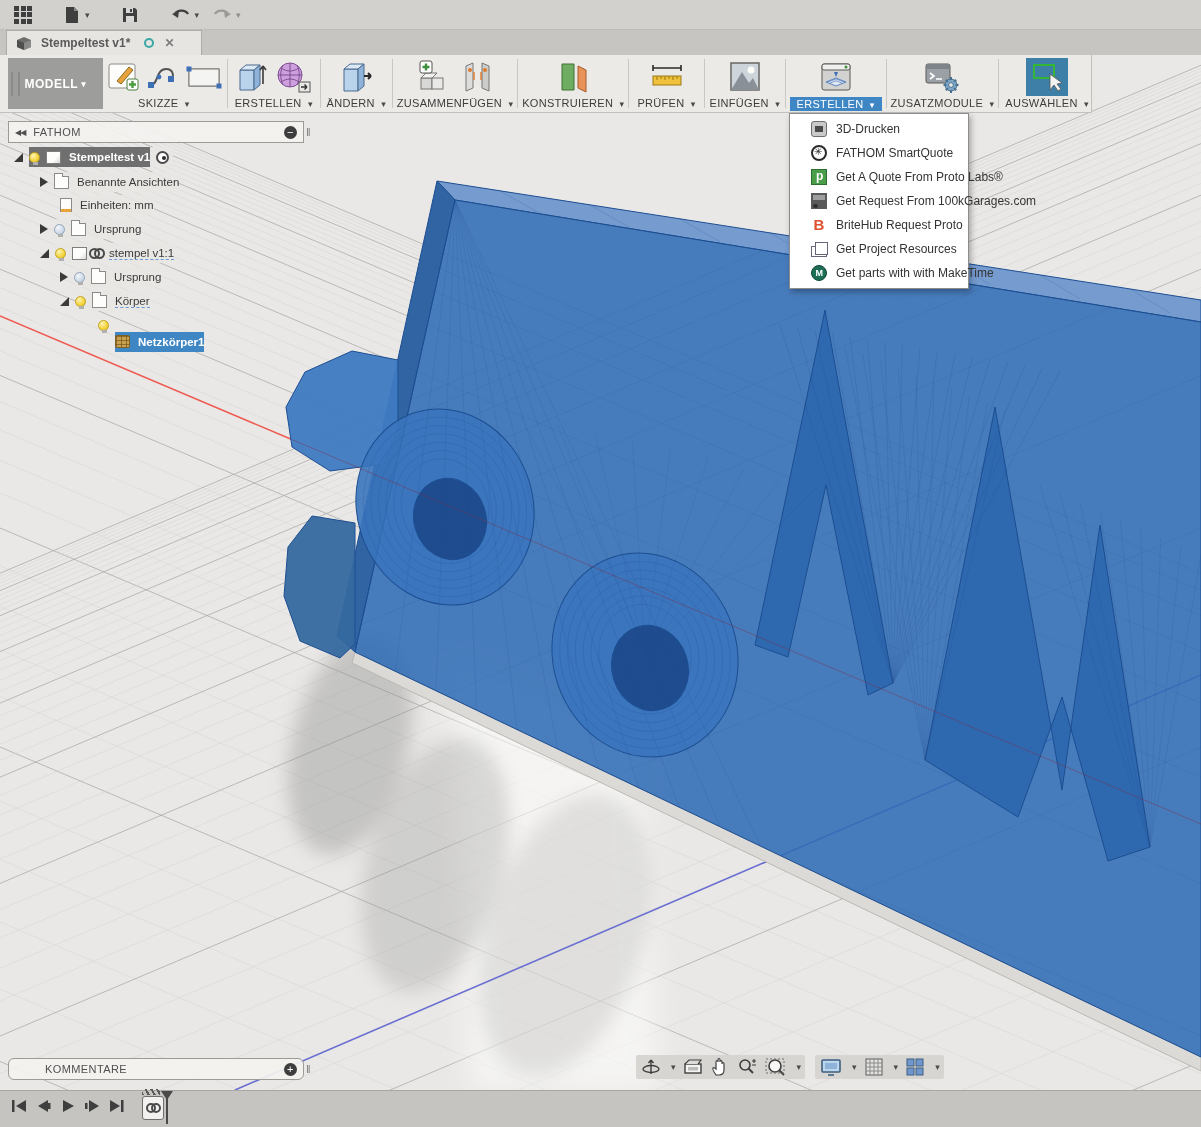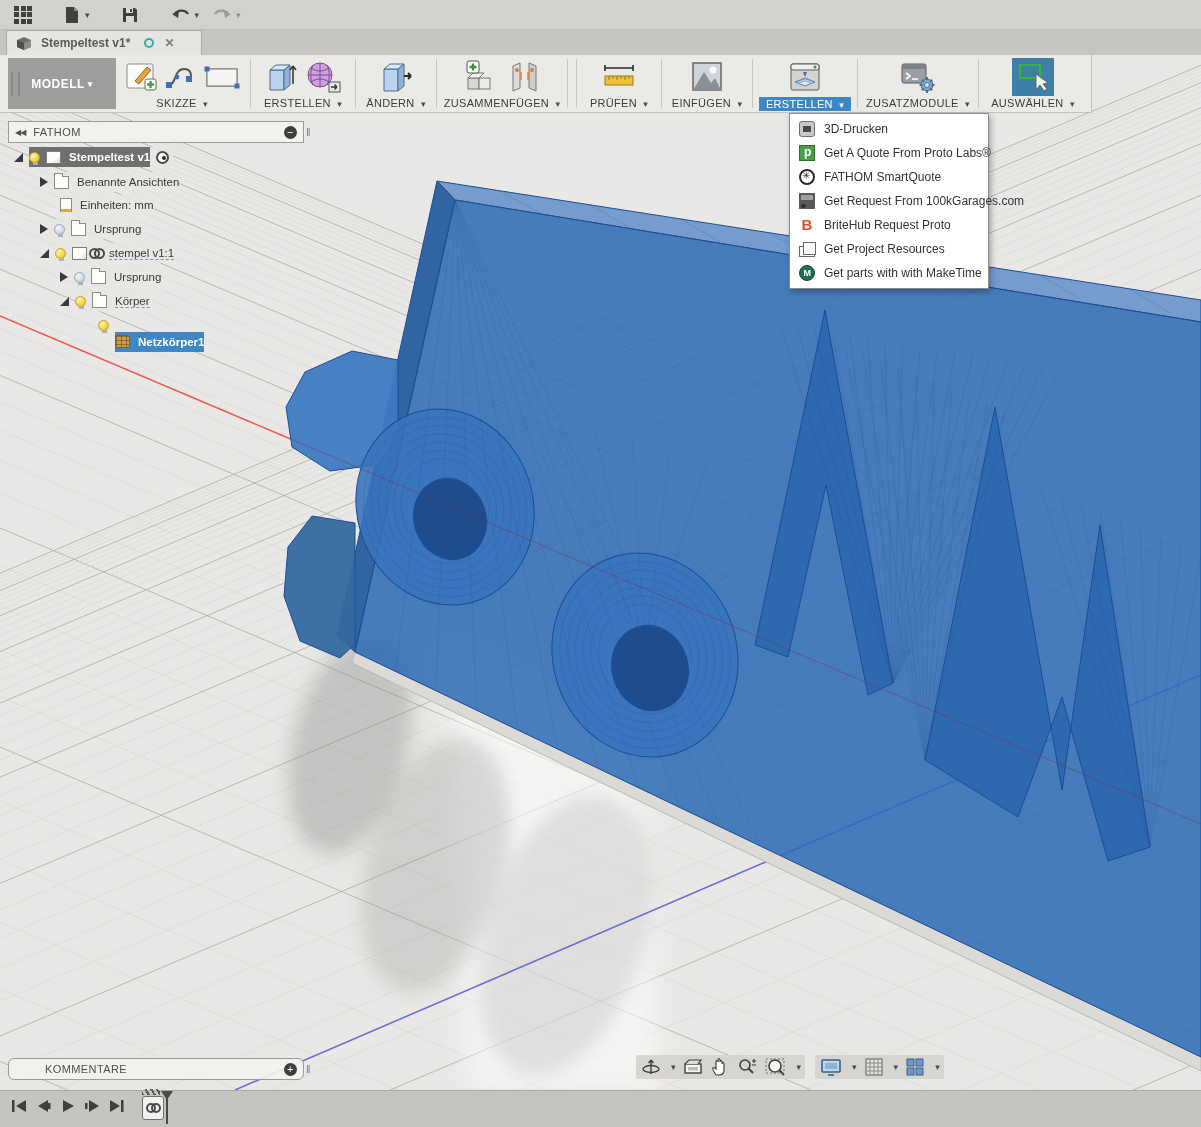--- a/index.html
+++ b/index.html
@@ -41,22 +41,22 @@
   .wsbtn::before { content:""; position:absolute; left:3px; top:14px; width:5px; height:24px;
     border-left:2px solid #8a8a88; border-right:2px solid #8a8a88; }
   .tgroup { display:flex; flex-direction:column; align-items:center; justify-content:flex-start; padding-top:3px; }
   .tgicons { display:flex; align-items:center; height:38px; gap:3px; }
   .tglabel { font-size:11px; color:#3c3c3c; letter-spacing:.3px; margin-top:1px; white-space:nowrap; }
   .tglabel.hl { background:#3f87c4; color:#fff; padding:1px 7px; }
   .vsep { width:1px; background:#c9c7c4; margin:4px 4px; }
   .ibtn { display:flex; align-items:center; justify-content:center; }
 
   
-  .menu { position:absolute; left:789px; top:58px; width:200px; background:#fff;
-    border:1px solid #8c8c8c; box-shadow:2px 3px 6px rgba(0,0,0,.3); padding:3px 0; z-index:50; }
+  .menu { position:absolute; left:789px; top:58px; width:180px; background:#fff;
+    border:1px solid #8c8c8c; box-shadow:2px 3px 6px rgba(0,0,0,.3); padding:3px 12px; z-index:50; }
   .mitem { height:24px; display:flex; align-items:center; padding-left:9px; }
   .mlabel { font-size:12px; color:#333; margin-left:9px; white-space:nowrap; }
   .micon { width:16px; height:16px; flex:0 0 16px; position:relative; }
 
   
   .i-print3d { background:#c9c9c9; border:1px solid #6e6e6e; border-radius:3px; }
   .i-print3d::before { content:""; position:absolute; left:3px; top:4px; width:8px; height:6px; background:#4a4a4a; }
   .i-proto { background:#4a9e4a; border:1px solid #2e6e2e; }
   .i-proto::before { content:"p"; position:absolute; left:4px; top:-1px; color:#fff; font-weight:bold; font-size:12px; }
   .i-fathom { border:2px solid #2b2b2b; border-radius:50%; }
@@ -456,20 +456,31 @@
                 <circle cx="12" cy="12" r="2" fill="#e07a2e"></circle>
                 <circle cx="27" cy="12" r="2" fill="#e07a2e"></circle>
                 <path d="M16 14v8M23 14v8" stroke="#e07a2e" stroke-width="1.4"></path>
               </svg>
           </span>
         </div>
         <div class="tglabel"><span>ZUSAMMENFÜGEN</span> <span class="dd">▾</span></div>
       </div>
       <div class="vsep"></div>
 
+      <div class="tgroup" style="width:108px">
+        <div class="tgicons">
+          <span class="ibtn">
+            <svg width="42" height="38" viewBox="0 0 42 38">
+                <polygon points="10,6 22,6 22,32 10,32" fill="#6fae62" stroke="#3f7034"></polygon>
+                <polygon points="26,8 34,12 34,34 26,30" fill="#e8935a" stroke="#a65a28"></polygon>
+              </svg>
+          </span>
+        </div>
+        <div class="tglabel"><span>KONSTRUIEREN</span> <span class="dd">▾</span></div>
+      </div>
       <div class="vsep"></div>
 
       <div class="tgroup" style="width:76px">
         <div class="tgicons">
           <span class="ibtn">
             <svg width="40" height="38" viewBox="0 0 40 38">
                 <path d="M6 10h28M6 7v6M34 7v6" stroke="#2a2a2a" stroke-width="1.6" fill="none"></path>
                 <rect x="6" y="18" width="28" height="9" fill="#f0c23c" stroke="#9a7a18"></rect>
                 <path d="M10 18v4M14 18v3M18 18v4M22 18v3M26 18v4M30 18v3" stroke="#9a7a18"></path>
               </svg>
@@ -541,26 +552,26 @@
         <div class="tglabel"><span>AUSWÄHLEN</span> <span class="dd">▾</span></div>
       </div>
     </div>
 
     <div class="menu">
       <div class="mitem">
           <span class="micon i-print3d"></span>
           <span class="mlabel">3D-Drucken</span>
         </div>
       <div class="mitem">
+          <span class="micon i-fathom"></span>
+          <span class="mlabel">FATHOM SmartQuote</span>
+        </div>
+      <div class="mitem">
           <span class="micon i-proto"></span>
           <span class="mlabel">Get A Quote From Proto Labs®</span>
-        </div>
-      <div class="mitem">
-          <span class="micon i-fathom"></span>
-          <span class="mlabel">FATHOM SmartQuote</span>
         </div>
       <div class="mitem">
           <span class="micon i-garage"></span>
           <span class="mlabel">Get Request From 100kGarages.com</span>
         </div>
       <div class="mitem">
           <span class="micon i-brite">B</span>
           <span class="mlabel">BriteHub Request Proto</span>
         </div>
       <div class="mitem">

